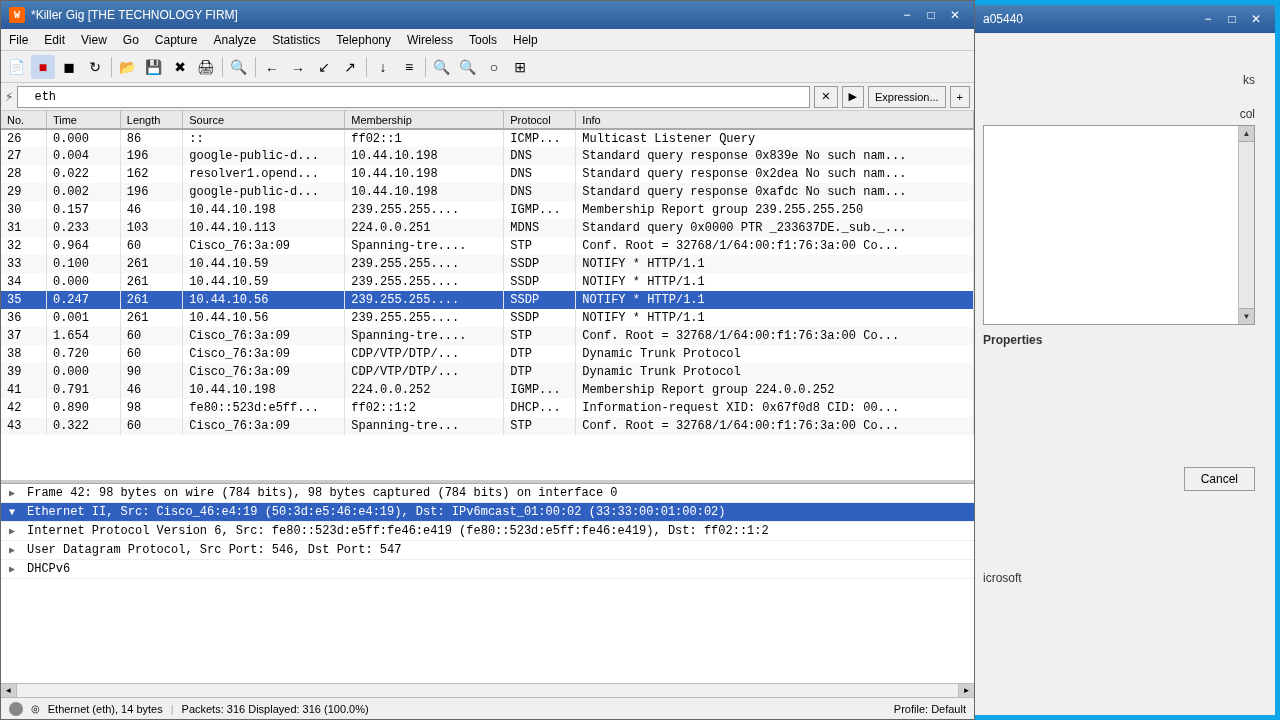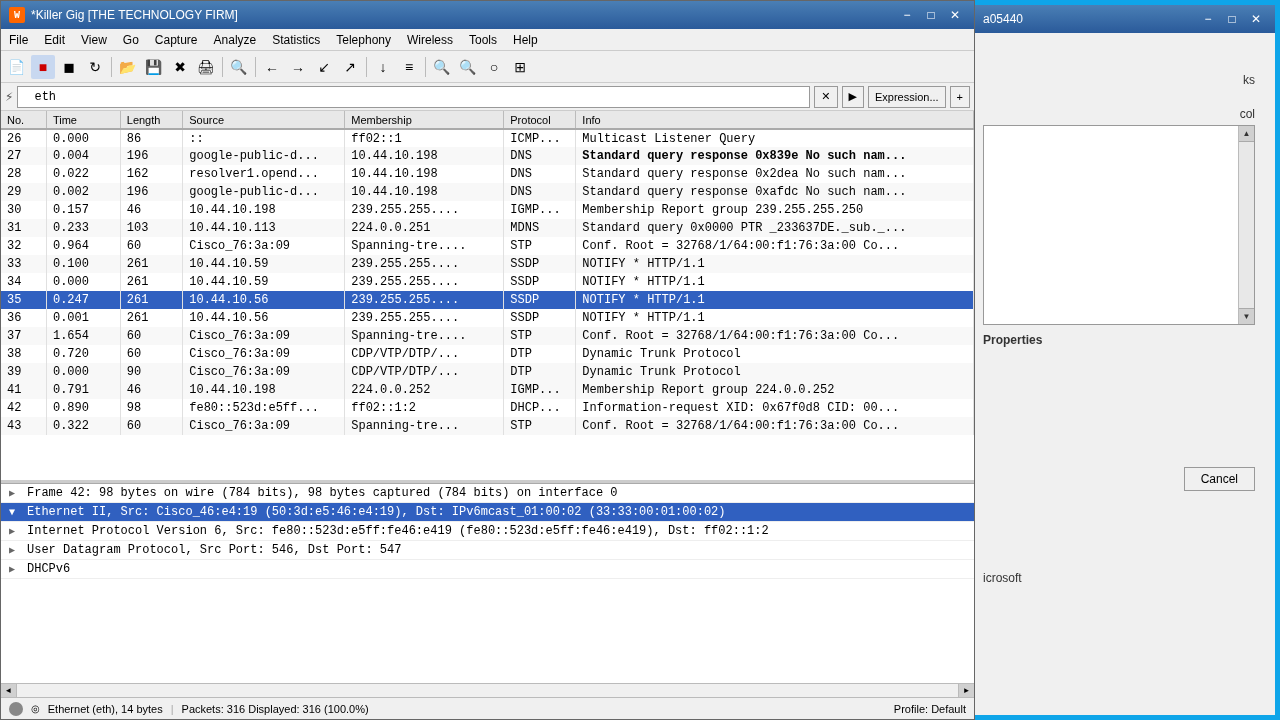--- a/index.html
+++ b/index.html
@@ -376,21 +376,21 @@
             <td>ICMP...</td>
             <td style="max-width: 380px;">Multicast Listener Query</td>
           </tr>
           <tr class="row-odd">
             <td>27</td>
             <td>0.004</td>
             <td>196</td>
             <td>google-public-d...</td>
             <td>10.44.10.198</td>
             <td>DNS</td>
-            <td style="max-width: 380px; font-weight: bold;">Standard query response 0x839e No such nam...</td>
+            <td style="max-width: 380px;">Standard query response 0x839e No such nam...</td>
           </tr>
           <tr class="row-even">
             <td>28</td>
             <td>0.022</td>
             <td>162</td>
             <td>resolver1.opend...</td>
             <td>10.44.10.198</td>
             <td>DNS</td>
             <td style="max-width: 380px;">Standard query response 0x2dea No such nam...</td>
           </tr>

